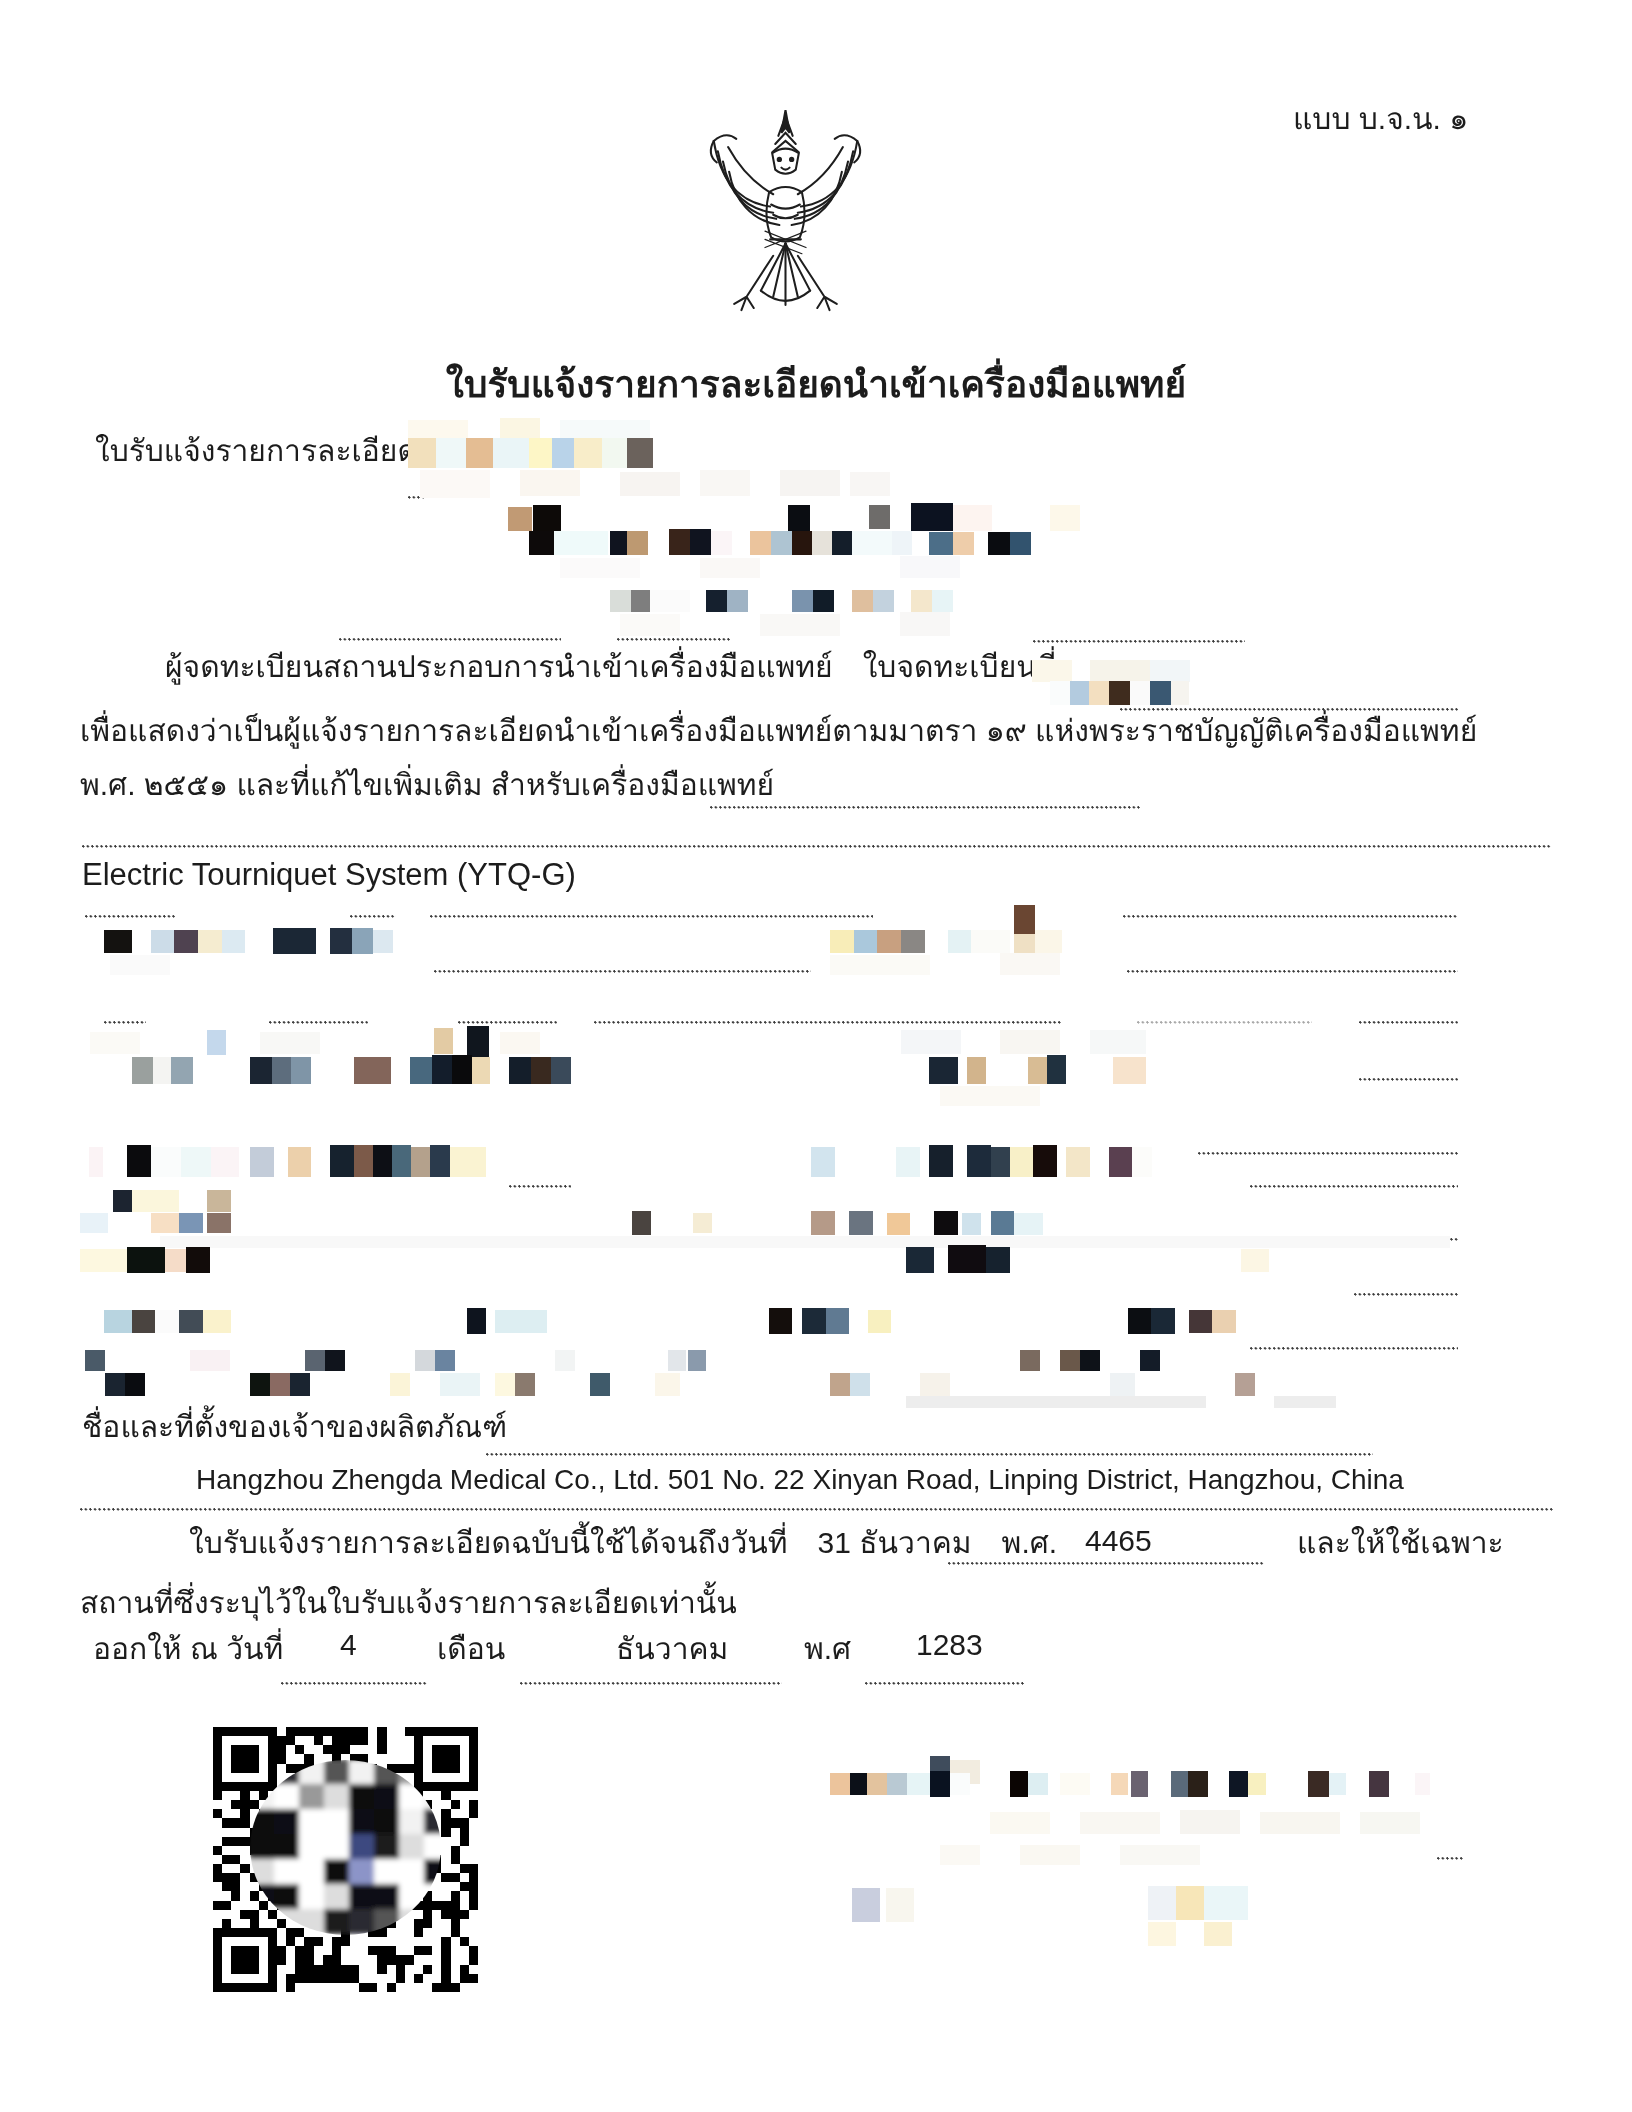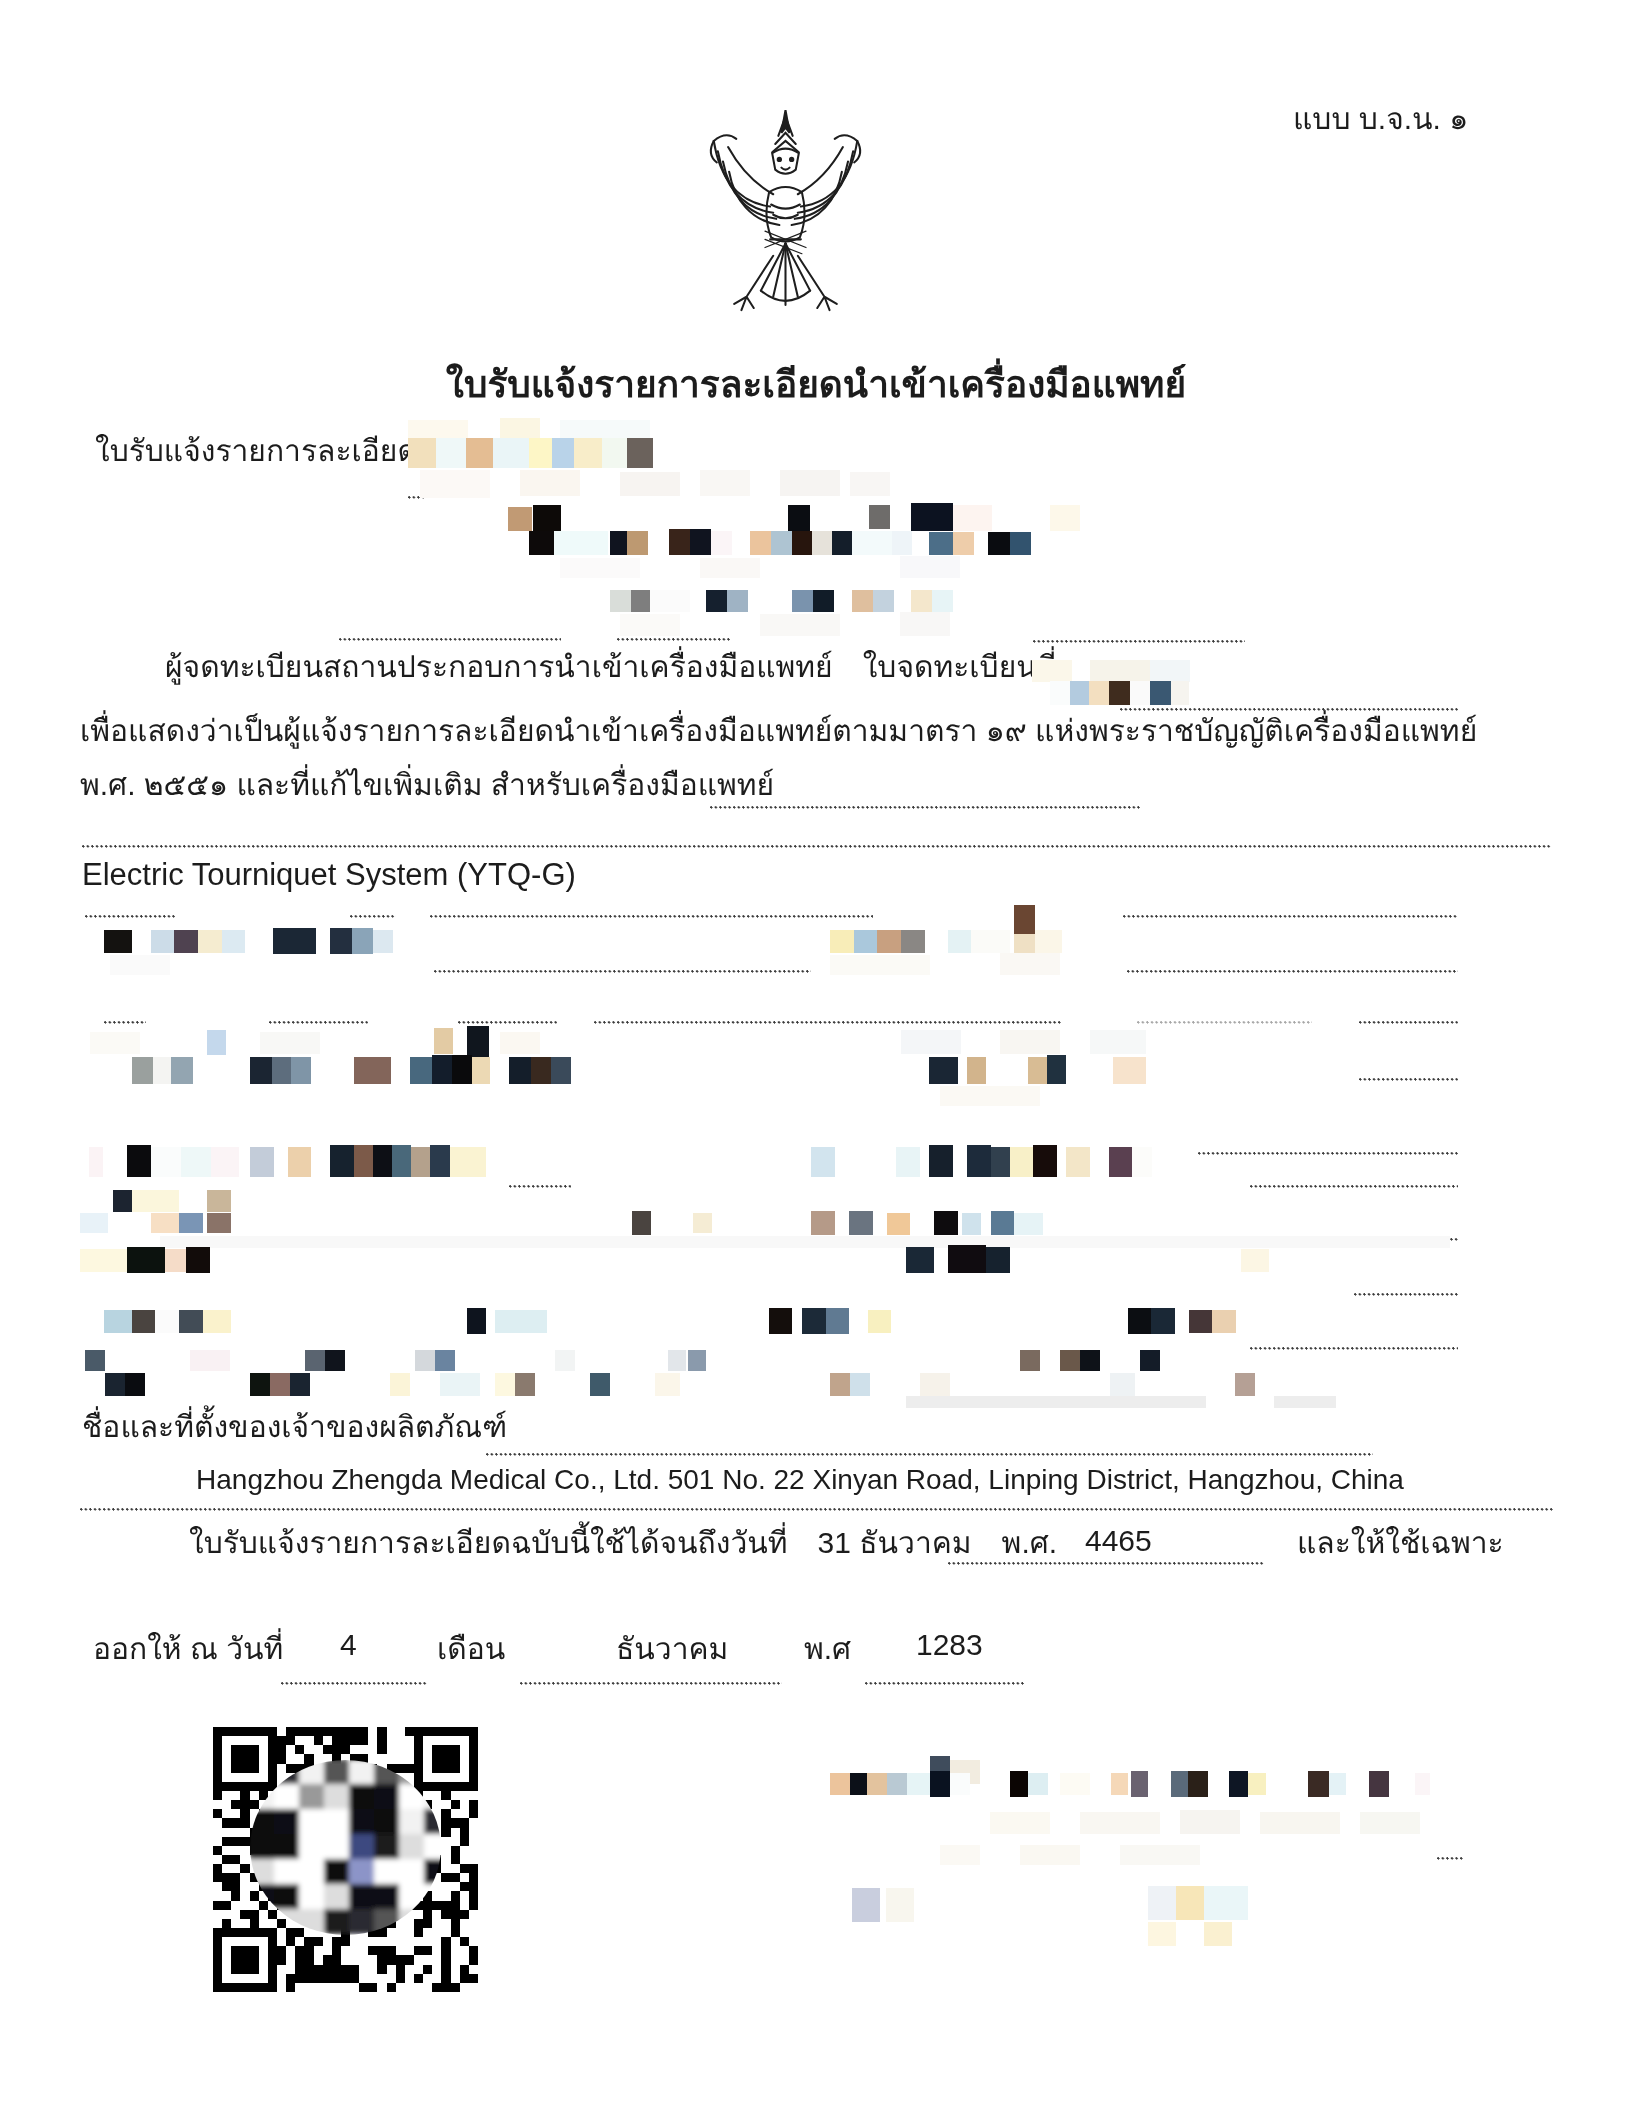--- a/index.html
+++ b/index.html
@@ -97,20 +97,21 @@
   <div class="t" style="left:82px;top:1408px;">ชื่อและที่ตั้งของเจ้าของผลิตภัณฑ์</div>
   <div class="center-addr t-sm" style="left:180px;top:1464px;width:1240px;font-size:28px;">Hangzhou Zhengda Medical Co., Ltd. 501 No. 22 Xinyan Road, Linping District, Hangzhou, China</div>
 
   <div class="t flexline" style="left:189px;top:1524px;">
     <span>ใบรับแจ้งรายการละเอียดฉบับนี้ใช้ได้จนถึงวันที่</span>
     <span>31 ธันวาคม</span>
     <span>พ.ศ.</span>
   </div>
   <div class="t" style="left:1085px;top:1522px;">4465</div>
   <div class="t" style="left:1297px;top:1524px;">และให้ใช้เฉพาะ</div>
+  <div class="t" style="left:80px;top:1584px;">สถานที่ซึ่งระบุไว้ในใบรับแจ้งรายการละเอียดเท่านั้น</div>
 
   <div class="t" style="left:93px;top:1630px;">ออกให้ ณ วันที่</div>
   <div class="t" style="left:340px;top:1626px;">4</div>
   <div class="t" style="left:437px;top:1630px;">เดือน</div>
   <div class="t" style="left:616px;top:1630px;">ธันวาคม</div>
   <div class="t" style="left:804px;top:1630px;">พ.ศ</div>
   <div class="t" style="left:916px;top:1626px;">1283</div>
 
   <div class="qr" id="qr-box" style="left:213px;top:1727px;width:265px;height:265px;"><svg width="265" height="265" viewBox="0 0 265 265" shape-rendering="crispEdges">
       <rect width="265" height="265" fill="#fff"></rect>

